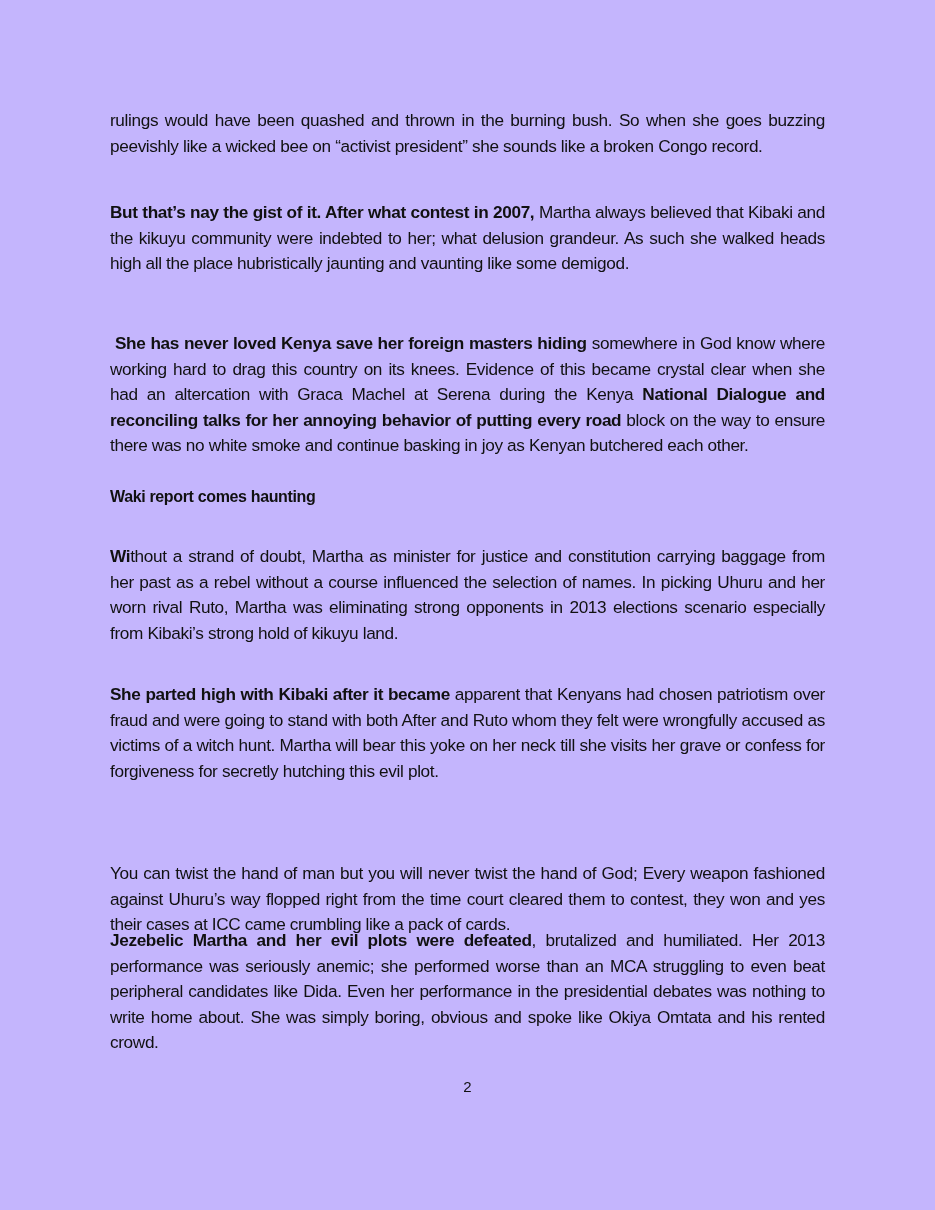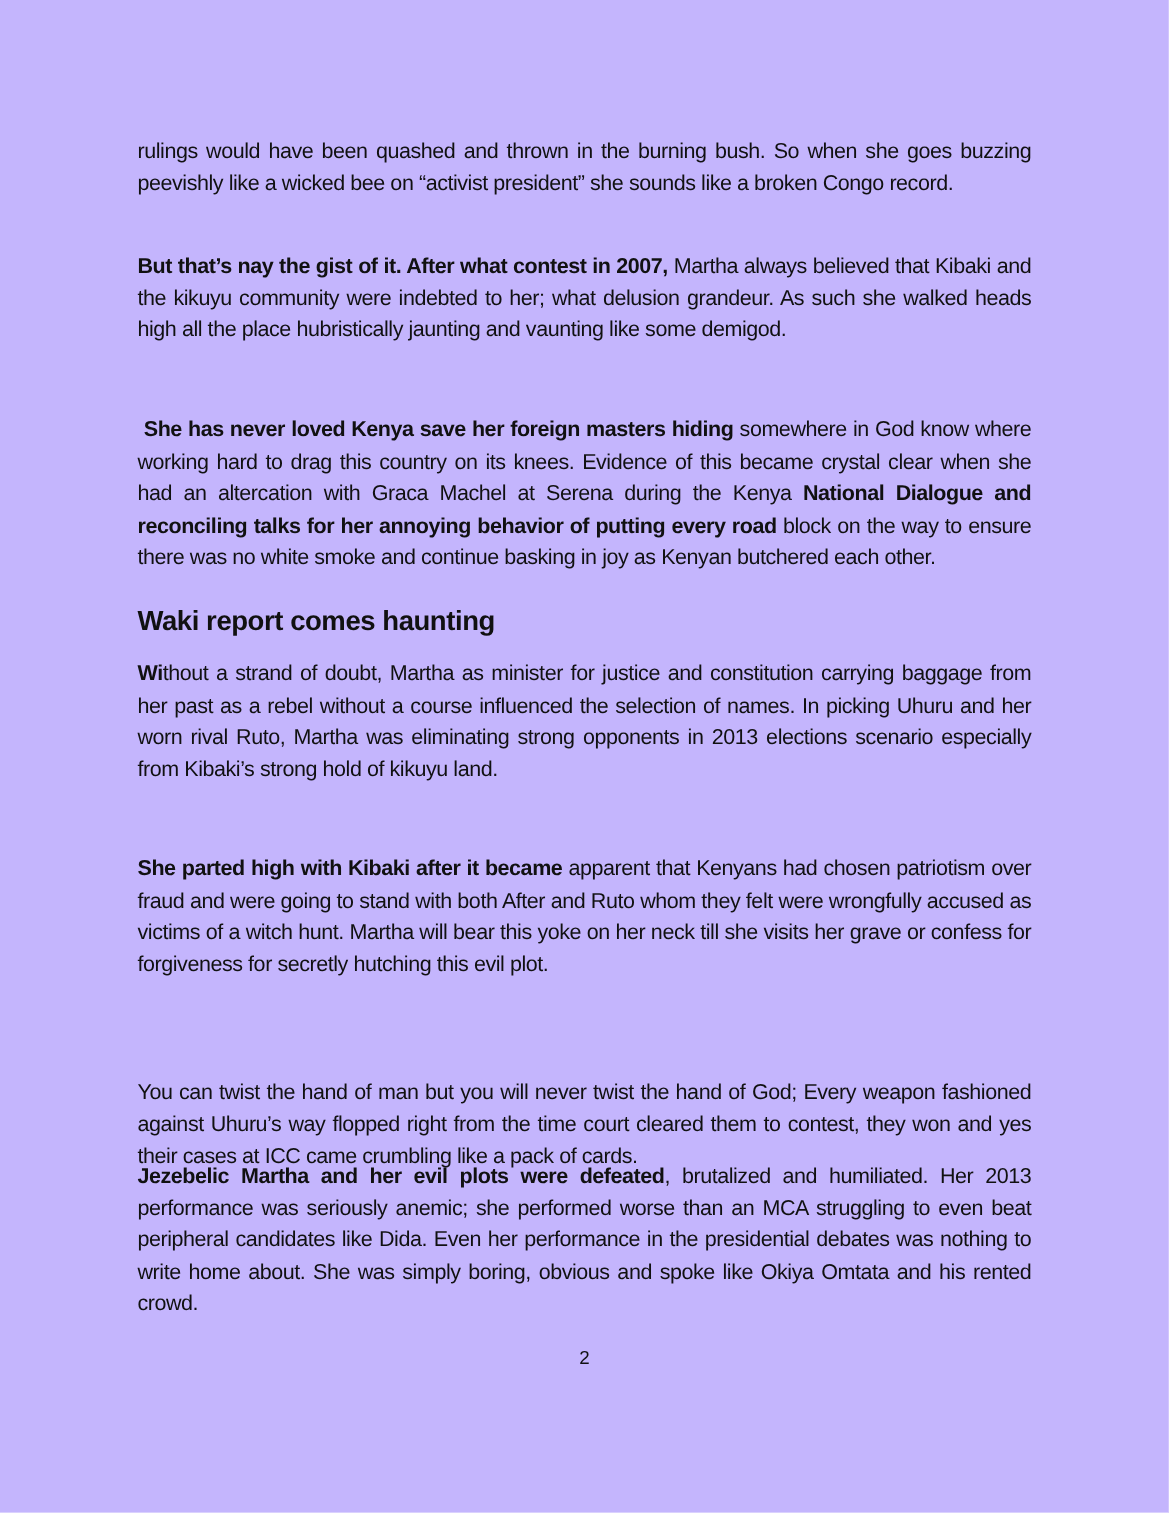--- a/index.html
+++ b/index.html
@@ -39,28 +39,28 @@
       word-spacing: 0px;
       transform-origin: left top;
     }
     .para b {
       font-weight: bold;
     }
     .p1 { position: absolute; top: 0px; }
     .p2 { position: absolute; top: 92px; }
     .p3 { position: absolute; top: 209px; margin-top: 14px; }
     .h1 { position: absolute; top: 376px; }
-    .p4 { position: absolute; top: 418px; }
+    .p4 { position: absolute; top: 436px; }
     .p5 { position: absolute; top: 574px; }
     .p6 { position: absolute; top: 753px; }
     .p7 { position: absolute; top: 820px; }
     .heading {
       margin: 0;
       font-family: "Liberation Sans", sans-serif;
-      font-size: 22px;
+      font-size: 16px;
       line-height: 25.6px;
       font-weight: bold;
       letter-spacing: -0.35px;
     }
     .indent-space {
       display: inline-block;
       width: 5px;
     }
     .page-number {
       position: absolute;

